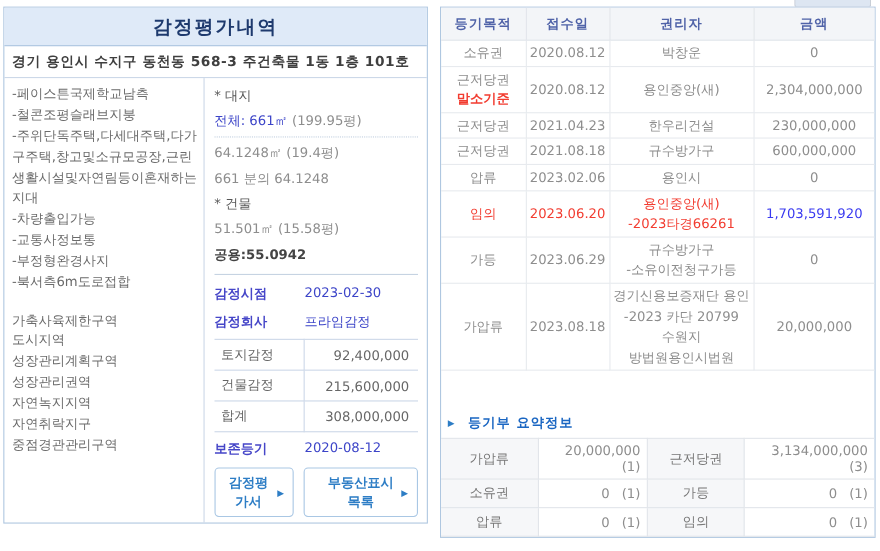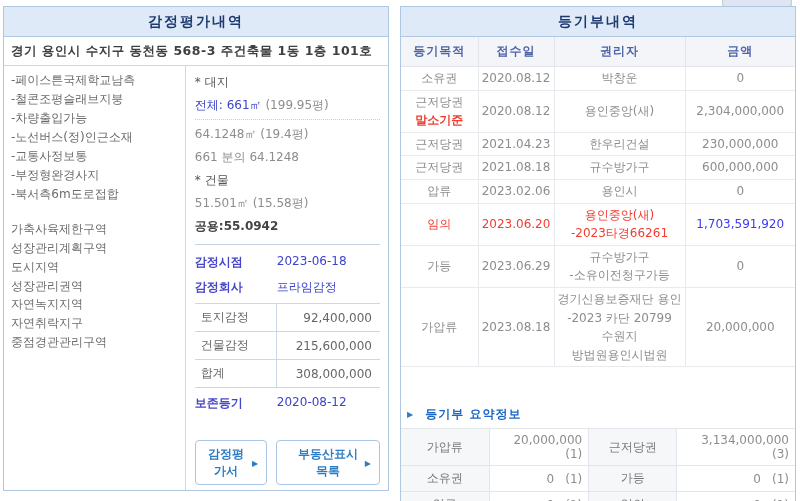--- a/index.html
+++ b/index.html
@@ -8,21 +8,21 @@
   .page { position:relative; width:800px; height:501px; }
 
   .tab-stub { position:absolute; left:722px; top:0; width:70px; height:7px;
     background:#dde6f2; border:1px solid #c6cbd4; border-top:none; border-radius:0 0 3px 3px; }
 
   .panel { position:absolute; top:6px; border:1px solid #afc7e0; background:#fff; }
   .left-panel { left:3px; width:386px; }
   .right-panel { left:400px; width:396px; }
 
   .panel-header { background:#dfeaf8; color:#1e3a6e; font-weight:bold; text-align:center;
-    padding:6px 0 5px 0; letter-spacing:2px; border-bottom:1px solid #afc7e0; font-size:14px; }
+    padding:6px 0 5px 0; letter-spacing:2px; border-bottom:1px solid #afc7e0; font-size:17px; }
 
   
   .address { padding:6px 7px 5px 7px; font-weight:bold; color:#3f3f3f; font-size:12.5px;
     border-bottom:1px solid #ccd8e8; letter-spacing:0.5px; white-space:nowrap; }
   .cols { display:flex; min-height:386px; }
   .col-left { width:193px; border-right:1px solid #ccd8e8; padding:5px 5px 5px 7px;
     color:#6b6b6b; line-height:1.58; word-break:break-all; }
   .zones { margin-top:16px; }
   .col-right { flex:1; padding:5px 8px 5px 9px; color:#6b6b6b; }
   .line { padding:3px 0; }
@@ -32,21 +32,21 @@
   .blue { color:#3c44c8; }
   .dotted-sep { border-bottom:1px dotted #c2cfdf; margin:2px 0 3px 0; }
   .solid-sep { border-bottom:1px solid #c6d3e2; margin:6px 0 5px 0; }
   .kv { display:flex; padding:4px 0; }
   .kv .k { width:82px; color:#4646c8; font-weight:bold; }
   .kv .v { color:#3c44c8; }
   table.mini { width:100%; border-collapse:collapse; margin:3px 0 3px 0; color:#666; }
   table.mini td { border:1px solid #ccd8e8; padding:5px 6px; }
   table.mini .ml { width:82px; border-left:none; }
   table.mini .mv { text-align:right; padding-right:8px; border-right:none; }
-  .btns { margin-top:24px; display:flex; gap:9px;border-radius:19px; }
+  .btns { margin-top:4px; display:flex; gap:9px;border-radius:19px; }
   .btn { background:#fff; border:1px solid #a9c7e4; border-radius:4px; color:#2d7dc5;
     font-weight:bold; font-size:12px; padding:5px 8px 4px 10px; cursor:pointer;
     display:inline-flex; align-items:center; font-family:inherit; }
   .btn .barr { font-size:8px; margin-left:6px; color:#2d7dc5; }
   .btn2 { width:132px; justify-content:space-between;padding-left:20px; }
 
   
   table.reg { width:100%; border-collapse:collapse; table-layout:fixed; color:#8d8d8d; }
   table.reg th { background:#f3f5f8; color:#5063a8; font-weight:bold; padding:6px 2px;
     border:1px solid #e2e5ea; border-top:none; letter-spacing:1px; }
@@ -78,30 +78,30 @@
   <div class="tab-stub"></div>
 
   <div class="panel left-panel">
     <div class="panel-header">감정평가내역</div>
     <div class="address">경기 용인시 수지구 동천동 568-3 주건축물 1동 1층 101호</div>
     <div class="cols">
       <div class="col-left">
         <div id="features">
             <div class="feat">-페이스튼국제학교남측</div>
             <div class="feat">-철콘조평슬래브지붕</div>
+            <div class="feat">-주위단독주택,다세대주택,다가구주택,창고및소규모공장,근린생활시설및자연림등이혼재하는지대</div>
             <div class="feat">-차량출입가능</div>
-            <div class="feat">-노선버스(정)인근소재</div>
             <div class="feat">-교통사정보통</div>
             <div class="feat">-부정형완경사지</div>
             <div class="feat">-북서측6m도로접합</div>
           </div>
         <div id="zones" class="zones">
             <div class="zone">가축사육제한구역</div>
+            <div class="zone">도시지역</div>
             <div class="zone">성장관리계획구역</div>
-            <div class="zone">도시지역</div>
             <div class="zone">성장관리권역</div>
             <div class="zone">자연녹지지역</div>
             <div class="zone">자연취락지구</div>
             <div class="zone">중점경관관리구역</div>
           </div>
       </div>
       <div class="col-right">
         <div class="line dark">* 대지</div>
         <div class="line">
           <span class="blue">전체: 661㎡</span>
@@ -115,21 +115,21 @@
         <div class="line gray">661 분의 64.1248</div>
         <div class="line dark">* 건물</div>
         <div class="line gray">
           <span>51.501㎡</span>
           <span>(15.58평)</span>
         </div>
         <div class="line dark2">공용:55.0942</div>
         <div class="solid-sep"></div>
         <div class="kv">
           <span class="k">감정시점</span>
-          <span class="v">2023-06-18</span>
+          <span class="v">2023-02-30</span>
         </div>
         <div class="kv">
           <span class="k">감정회사</span>
           <span class="v">프라임감정</span>
         </div>
         <table class="mini">
             <tbody>
           <tr>
             <td class="ml">토지감정</td>
             <td class="mv">92,400,000</td>
@@ -156,21 +156,20 @@
           <button class="btn btn2">
             <span>부동산표시목록</span>
             <span class="barr">▶</span>
           </button>
         </div>
       </div>
     </div>
   </div>
 
   <div class="panel right-panel">
-    <div class="panel-header">등기부내역</div>
     <table class="reg">
       <colgroup>
           <col class="w1">
           <col class="w2">
           <col class="w3">
           <col>
         </colgroup>
       <thead>
           <tr id="reg-head-row">
             <th>등기목적</th>

